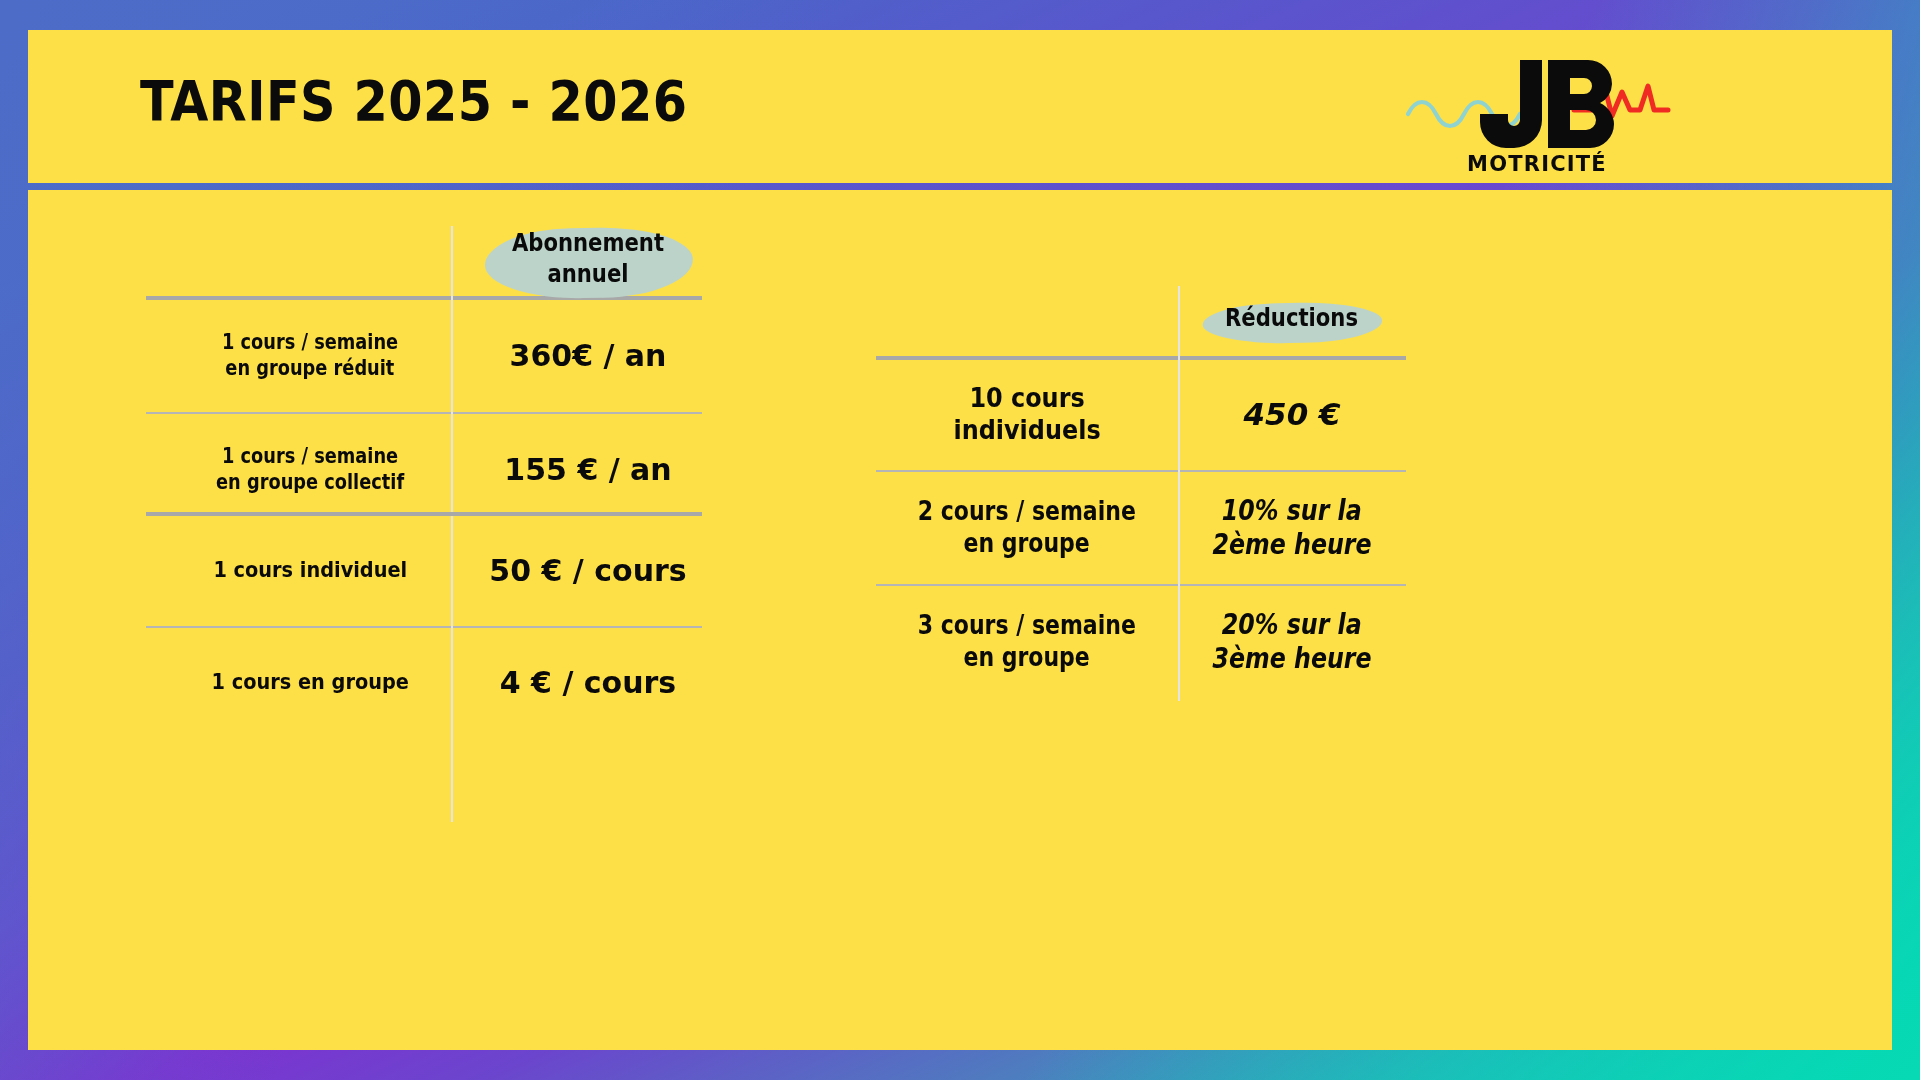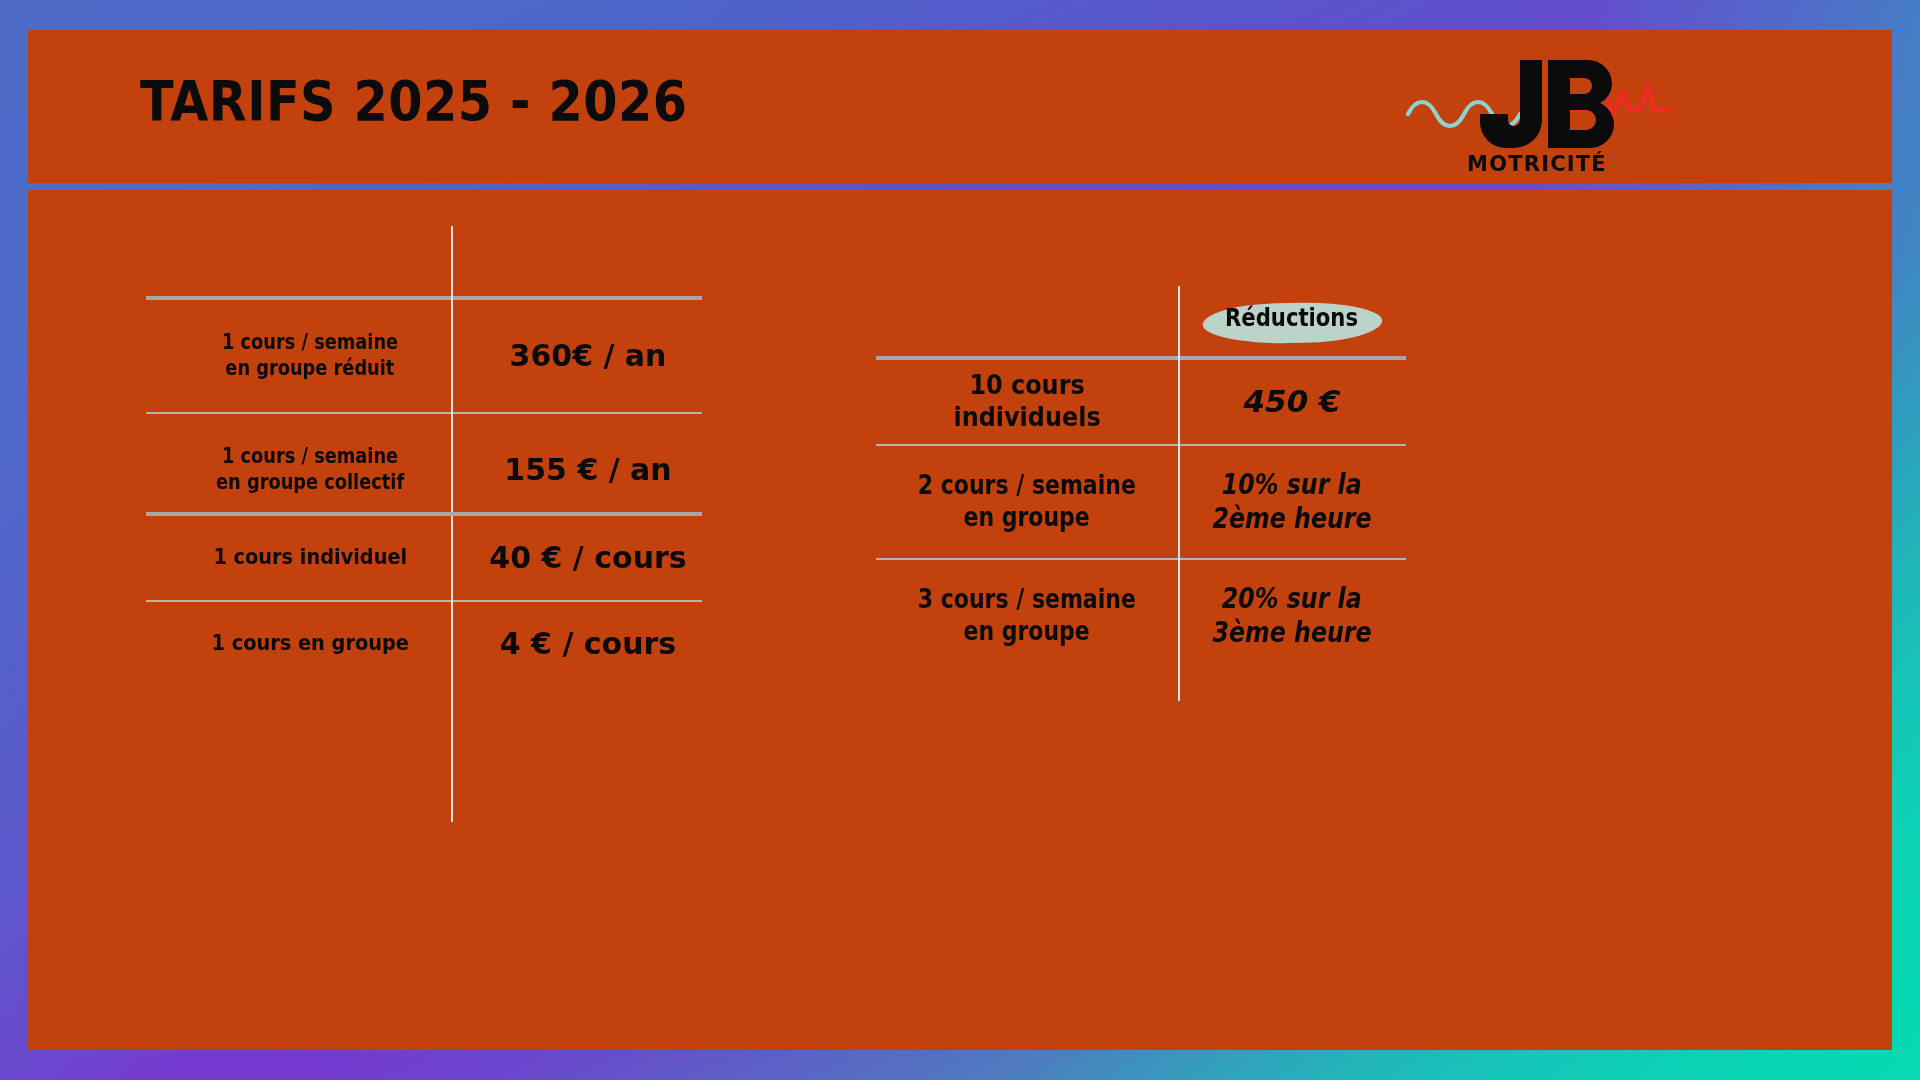--- a/index.html
+++ b/index.html
@@ -47,21 +47,21 @@
         rgba(77,108,200,1) 0%,
         rgba(70,120,195,0.0) 34%,
         rgba(10,211,182,0.0) 64%,
         rgba(6,217,180,1) 100%);
     pointer-events: none;
   }
 
   
   .card {
     position: absolute;
-    background: #c2410c;
+    background: #fde047;
     z-index: 3;
   }
   .header-card {
     left: 28px;
     top: 30px;
     width: 1864px;
     height: 153px;
   }
   .body-card {
     left: 28px;
@@ -179,21 +179,21 @@
 
   
   .vline {
     position: absolute;
     width: 2px;
     background: #e4e4e4;
     z-index: 5;
   }
 
   .body-2line { height: 112px; }
-  .body-1line { height: 84px; }
+  .body-1line { height: 110px; }
 
   .tcell.lbl  { font-size: 21px; }
   .tcell.val  { font-size: 30px; }
 
   .table-right .tcell.lbl { font-size: 26px; }
   .table-right .tcell.val { font-size: 28px; font-style: italic; }
   .table-right .tcell.val.big { font-size: 31px; }
 </style>
 </head>
 <body>
@@ -221,20 +221,23 @@
   </div>
 </div>
 
 <div class="card body-card"></div>
 
 <div class="table table-left">
   <div class="vline" style="left:305px; top:4px; height:400px;"></div>
 
   <div class="trow hrow">
     <div class="tcell col-label"></div>
+    <div class="tcell col-value">
+      <span class="hl"><span class="hl-label">Abonnement annuel</span></span>
+    </div>
   </div>
 
   <div class="rule-thick"></div>
 
   <div class="trow body-2line">
     <div class="tcell col-label lbl">
       <span>
         <span>1 cours / semaine</span><br>
         <span>en groupe réduit</span>
       </span>
@@ -258,21 +261,21 @@
 <div class="table table-left2">
   <div class="vline" style="left:305px; top:10px; height:300px;"></div>
 
 
   <div class="rule-thick"></div>
 
   <div class="trow body-1line">
     <div class="tcell col-label lbl">
       <span>1 cours individuel</span>
     </div>
-    <div class="tcell col-value val">40 € / cours</div>
+    <div class="tcell col-value val">50 € / cours</div>
   </div>
 
   <div class="rule-thin"></div>
 
   <div class="trow body-1line">
     <div class="tcell col-label lbl">
       <span>1 cours en groupe</span>
     </div>
     <div class="tcell col-value val">4 € / cours</div>
   </div>

